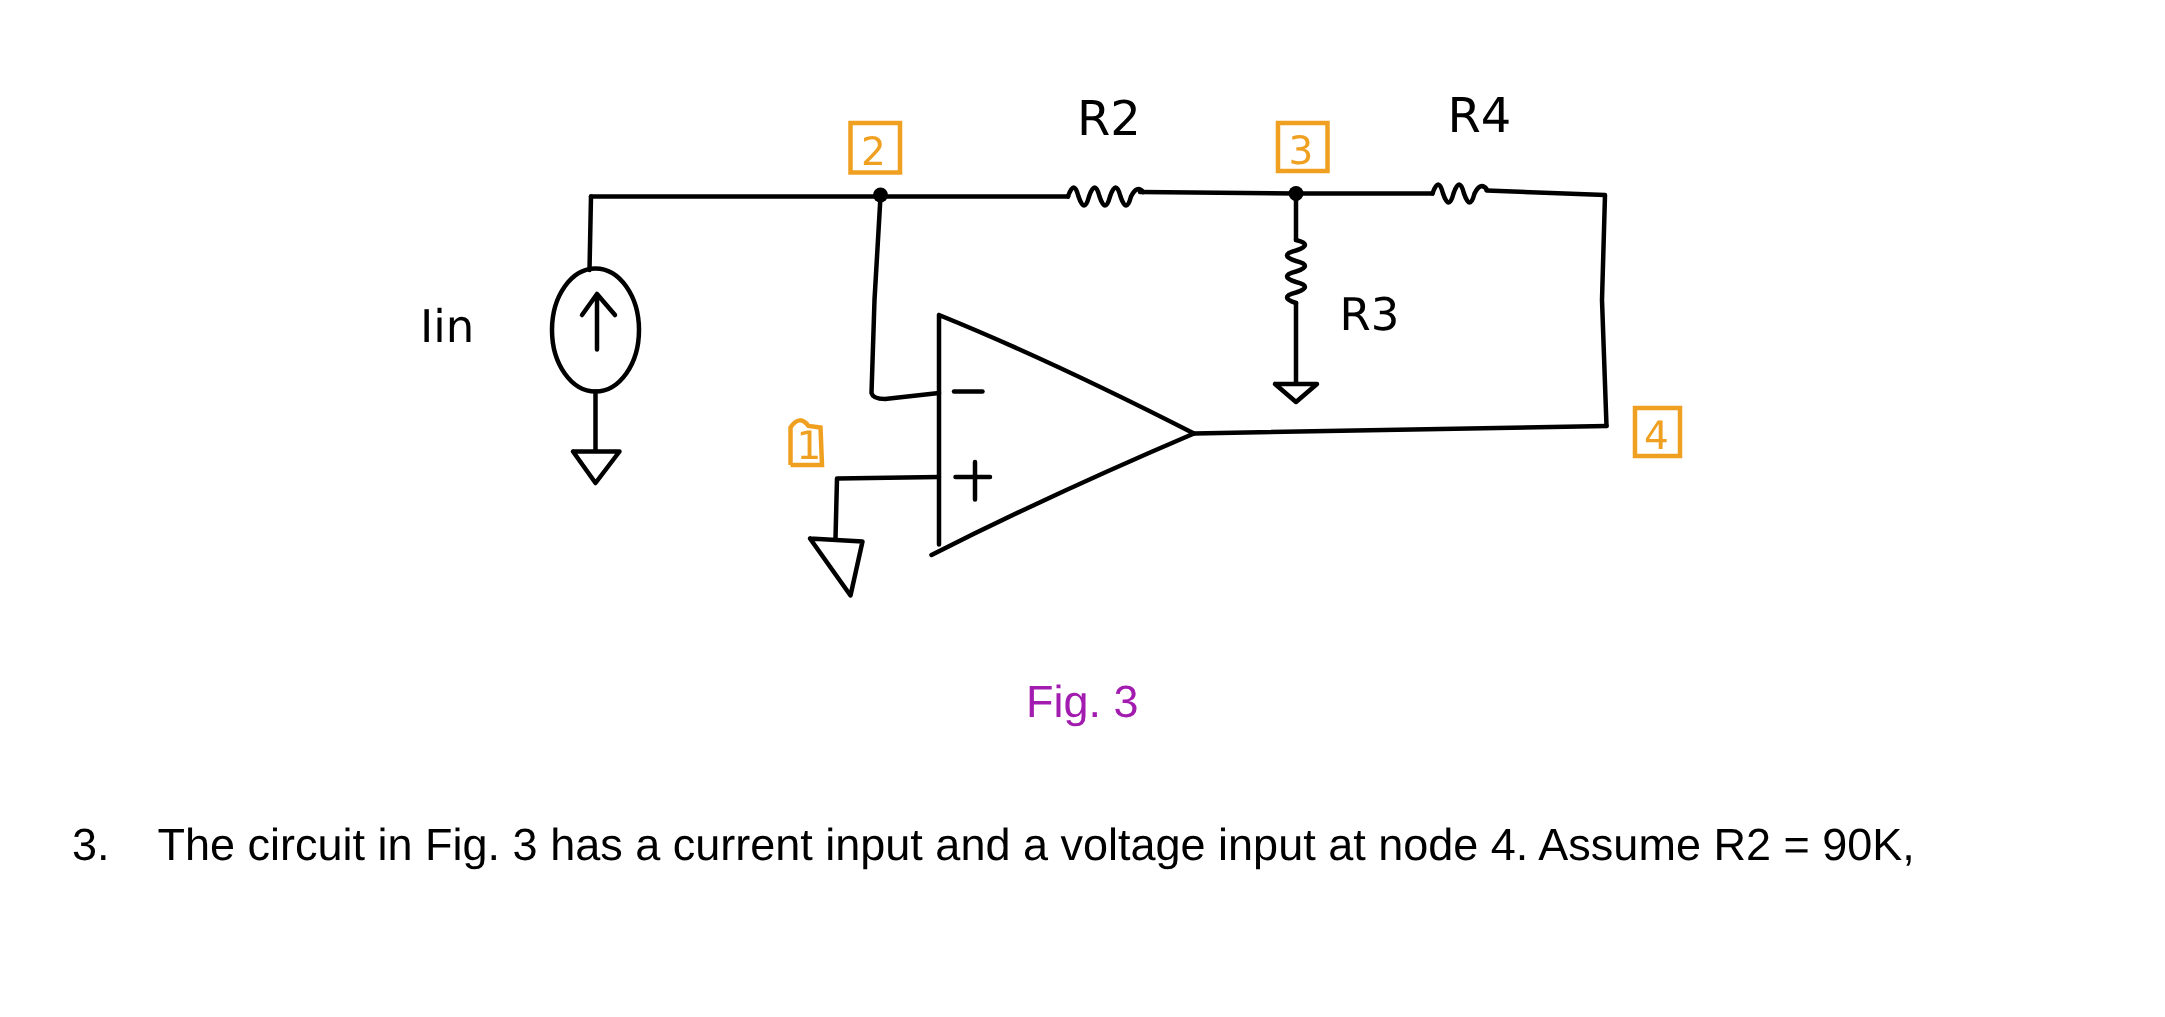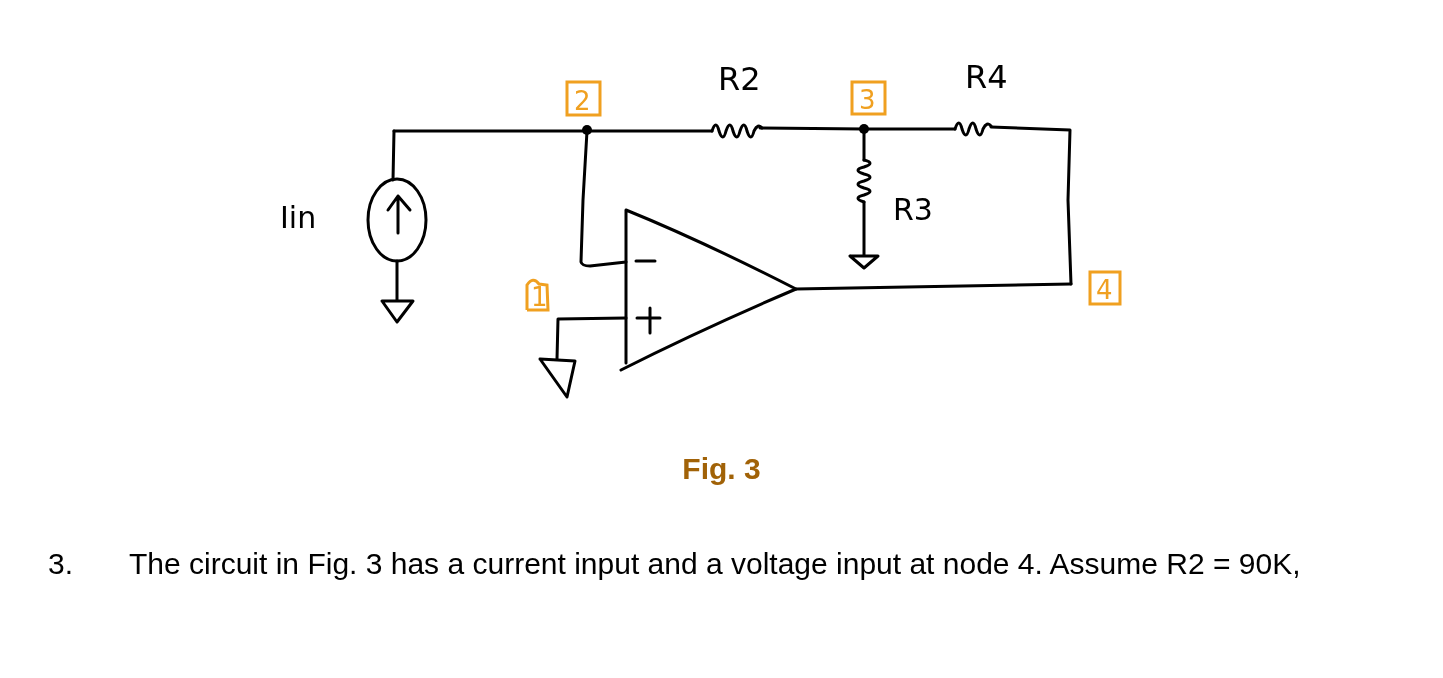--- a/index.html
+++ b/index.html
@@ -3,26 +3,26 @@
   <meta charset="utf-8">
   <style>
     html, body { margin: 0; padding: 0; background: #ffffff; }
     body { width: 1443px; height: 678px; position: relative; overflow: hidden; }
     #circuit { position: absolute; left: 0; top: 0; width: 1443px; height: 440px; }
     .wire { fill: none; stroke: #000; stroke-width: 3; stroke-linecap: round; stroke-linejoin: round; }
     .hand { font-family: "DejaVu Sans", sans-serif; fill: #000; }
     .node-box { fill: none; stroke: #f0a020; stroke-width: 3; }
     .node-text { font-family: "DejaVu Sans", sans-serif; fill: #f0a020; font-size: 26px; }
     .caption { position: absolute; left: 0; width: 1443px; top: 452px; text-align: center;
-      font-family: "Liberation Sans", sans-serif; font-size: 30px; color: #a16207; font-weight: bold; }
+      font-family: "Liberation Sans", sans-serif; font-size: 30px; color: #a21caf; }
     .problem { position: absolute; left: 48px; top: 542px; width: 1390px;
       font-family: "Liberation Sans", sans-serif; font-size: 30px; line-height: 44px; color: #000; }
     .problem .num { position: absolute; left: 0; top: 0; }
     .problem .body { position: absolute; left: 57px; top: 0; width: 1330px; }
-    .problem .line { display: block; white-space: nowrap; margin-left: 24px; }
+    .problem .line { display: block; white-space: nowrap; }
   </style>
 </head>
 <body>
 
 <svg id="circuit" viewBox="0 0 1443 440">
 
   <g>
     <path class="wire" d="M394,131 L393,180"></path>
     <ellipse class="wire" cx="397" cy="220" rx="29" ry="41"></ellipse>
     <path class="wire" d="M398,233 L398,196 M388,210 L398,196 L410,210"></path>

